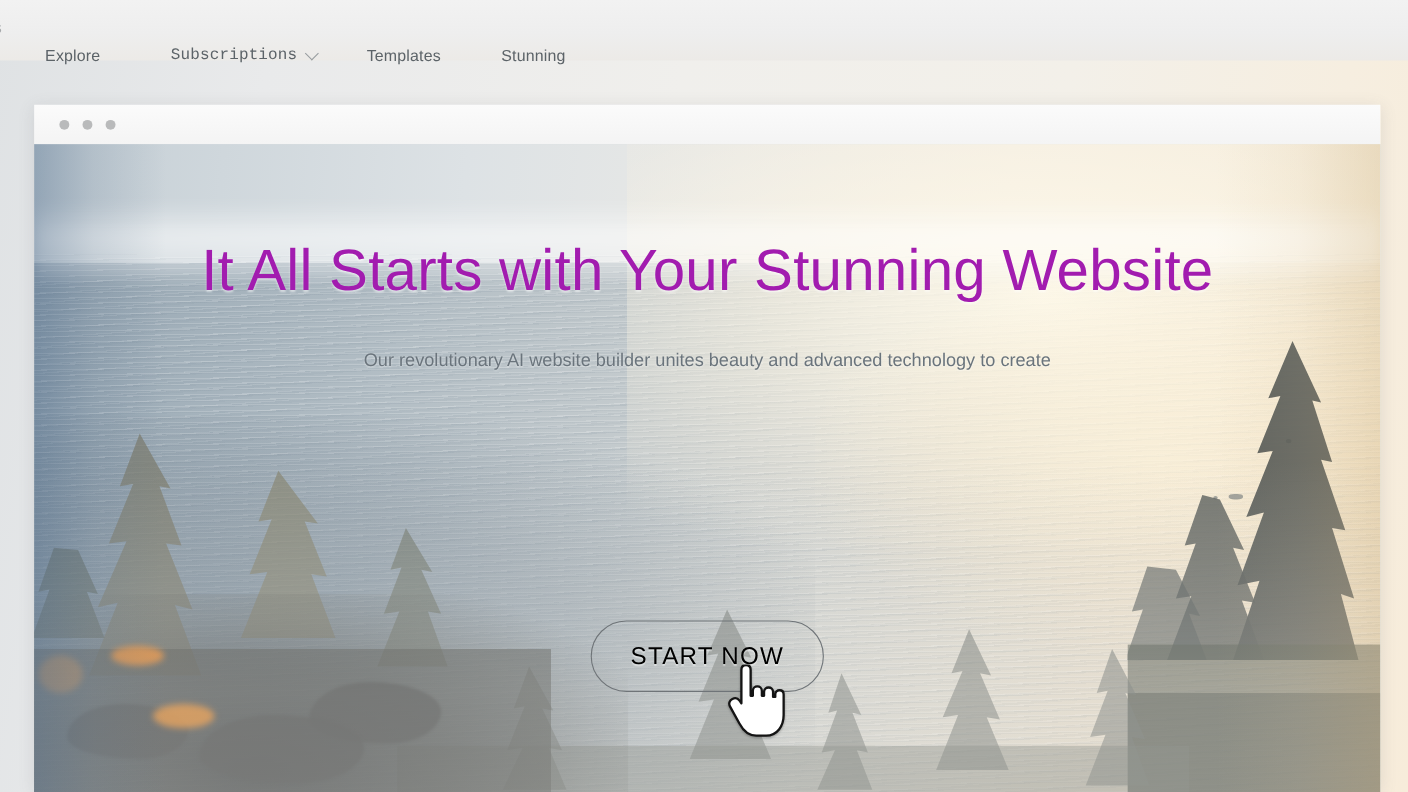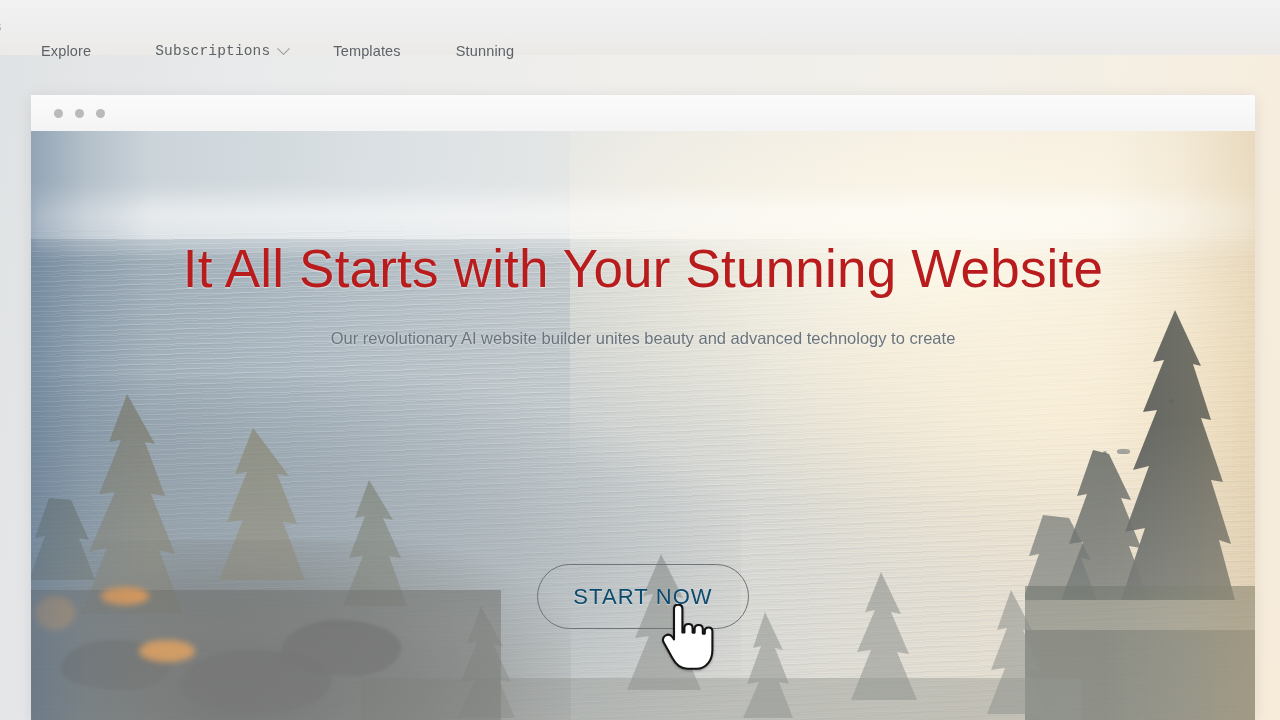--- a/index.html
+++ b/index.html
@@ -257,51 +257,51 @@
   }
 
   
   .hero-copy {
     position:absolute; left:0; right:0; top:0;
     z-index:20;
     text-align:center;
     pointer-events:none;
   }
   .headline {
-    margin-top:110px;
+    margin-top:88px;
     font-size:53px;
     font-weight:300;
     letter-spacing:.2px;
     line-height:1.04;
-    color:#b91c1c;
+    color:#a21caf;
     text-shadow:0 1px 2px rgba(255,255,255,.55);
     white-space:nowrap;
   }
   .subline {
-    margin-top:28px;
+    margin-top:40px;
     font-size:16.5px;
     font-weight:400;
     line-height:1.72;
     color:#6a747c;
     text-shadow:0 1px 2px rgba(255,255,255,.5);
   }
   .subline span { display:block; }
 
   
   .cta-wrap {
     position:absolute; left:0; right:0; top:433px;
     z-index:25;
     display:flex; justify-content:center;
   }
   .cta {
     width:212px; height:65px;
     border:1.6px solid #6f7478;
     border-radius:34px;
     background:transparent;
-    color:#0c4a6e;
+    color:#000000;
     font-size:22px;
     font-weight:400;
     letter-spacing:1.1px;
     font-family:"Liberation Sans","DejaVu Sans",sans-serif;
     display:flex; align-items:center; justify-content:center;
     cursor:pointer;
     text-shadow:0 1px 1px rgba(255,255,255,.45);
   }
 
   

